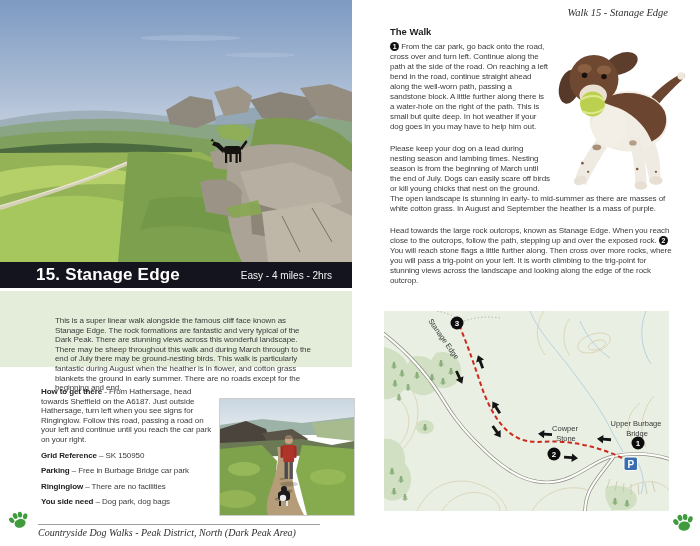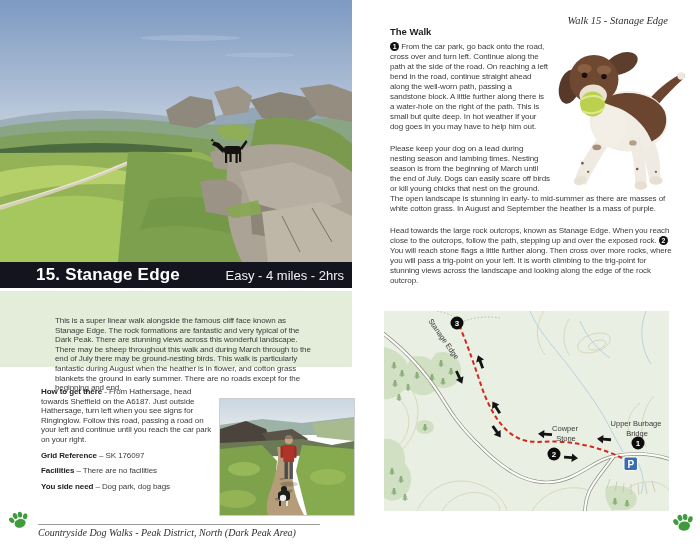--- a/index.html
+++ b/index.html
@@ -5,34 +5,34 @@
   html,body{margin:0;padding:0;background:#ffffff;}
   .spread{position:relative;width:700px;height:546px;background:#ffffff;overflow:hidden;
           font-family:"Liberation Sans",sans-serif;color:#3d3d3f;}
   .abs{position:absolute;}
 
   
   .hero{left:0;top:0;width:352px;height:262px;}
   .title-bar{left:0;top:262px;width:352px;height:26px;background:#14141f;color:#ffffff;
              display:flex;align-items:center;}
   .title-bar .title{font-size:17px;font-weight:bold;padding-left:36px;letter-spacing:0.2px;}
-  .title-bar .meta{margin-left:auto;padding-right:8px;font-size:13px;color:#f2f2f2;}
+  .title-bar .meta{margin-left:auto;padding-right:20px;font-size:10px;color:#f2f2f2;}
   .intro-panel{left:0;top:291px;width:352px;height:76px;background:#e4edda;}
   .intro-panel p{margin:18px;padding:7px 20px 0 37px;font-size:8px;line-height:9.6px;color:#3c3c3c;letter-spacing:-0.1px;}
   .howto{left:37px;top:383px;width:318px;font-size:8px;line-height:9.6px;letter-spacing:-0.1px;color:#3c3c3c;}
   .howto p{margin:4px;}
   .howto p.detail{margin-top:6px;}
   .howto b{color:#222;}
   .inset-float{float:right;width:134px;height:116px;margin:15px 0 4px 6px;border:1px solid #cfcfcf;background:#fff;}
   .footer{left:8px;top:510px;width:336px;display:flex;align-items:flex-start;}
   .footer-rule-text{margin-left:8px;margin-top:14px;width:282px;border-top:1px solid #9d9d9d;padding-top:2px;
                     font-family:"Liberation Serif",serif;font-style:italic;font-size:10px;color:#2e2e2e;}
 
   
-  .rp-header{right:32px;top:15px;font-family:"Liberation Serif",serif;font-style:italic;
+  .rp-header{right:32px;top:7px;font-family:"Liberation Serif",serif;font-style:italic;
              font-size:10.5px;color:#2e2e2e;}
   .walk-heading{left:390px;top:26px;font-size:9.5px;font-weight:bold;color:#1e1e1e;}
   .rp-text{left:390px;top:42px;width:282px;font-size:8px;line-height:10px;letter-spacing:-0.1px;color:#3c3c3c;}
   .rp-text p{margin:0;}
   .rp-text p + p{margin-top:12px;}
   .dog-float{float:right;width:122px;height:150px;}
   .dog-float svg{display:block;width:150px;height:150px;margin-left:-8px;margin-right:-20px;}
   .wp{display:inline-block;width:9px;height:9px;border-radius:50%;background:#121212;color:#ffffff;
       font-size:6.8px;font-weight:bold;text-align:center;line-height:9.2px;vertical-align:0;}
   .map-wrap{left:384px;top:311px;width:285px;height:200px;}
@@ -145,22 +145,23 @@
         <g>
           <path d="M58,94 C62,90 68,90 70,94 L70,100 C66,103 60,103 58,99 Z" fill="#1d1d1d"></path>
           <circle cx="63" cy="99" r="3.2" fill="#ececec"></circle>
           <circle cx="64" cy="90" r="3" fill="#1d1d1d"></circle>
           <rect x="59" y="102" width="2" height="5" fill="#1d1d1d"></rect>
           <rect x="66" y="102" width="2" height="5" fill="#e8e8e8"></rect>
         </g>
       </svg>
     </div>
     <p><b>How to get there</b> <span>- From Hathersage, head towards Sheffield on the A6187. Just outside Hathersage, turn left when you see signs for Ringinglow. Follow this road, passing a road on your left and continue until you reach the car park on your right.</span></p>
-    <p class="detail"><b>Grid Reference</b> <span>– SK 176097</span></p>
-    <p class="detail"><b>Facilities</b> <span>– There are no facilities</span></p>
+    <p class="detail"><b>Grid Reference</b> <span>– SK 150950</span></p>
+    <p class="detail"><b>Parking</b> <span>– Free in Burbage Bridge car park</span></p>
+    <p class="detail"><b>Ringinglow</b> <span>– There are no facilities</span></p>
     <p class="detail"><b>You side need</b> <span>– Dog park, dog bags</span></p>
   </div>
 
   <div class="abs footer">
     <svg width="22" height="20" viewBox="0 0 22 20">
       <g fill="#3f9b3c" transform="rotate(-18 11 10)">
         <ellipse cx="11" cy="13.5" rx="5.6" ry="4.4"></ellipse>
         <ellipse cx="4" cy="8" rx="2.2" ry="3" transform="rotate(-26 4 8)"></ellipse>
         <ellipse cx="8.6" cy="5" rx="2.2" ry="3" transform="rotate(-8 8.6 5)"></ellipse>
         <ellipse cx="13.6" cy="5.2" rx="2.2" ry="3" transform="rotate(10 13.6 5.2)"></ellipse>

